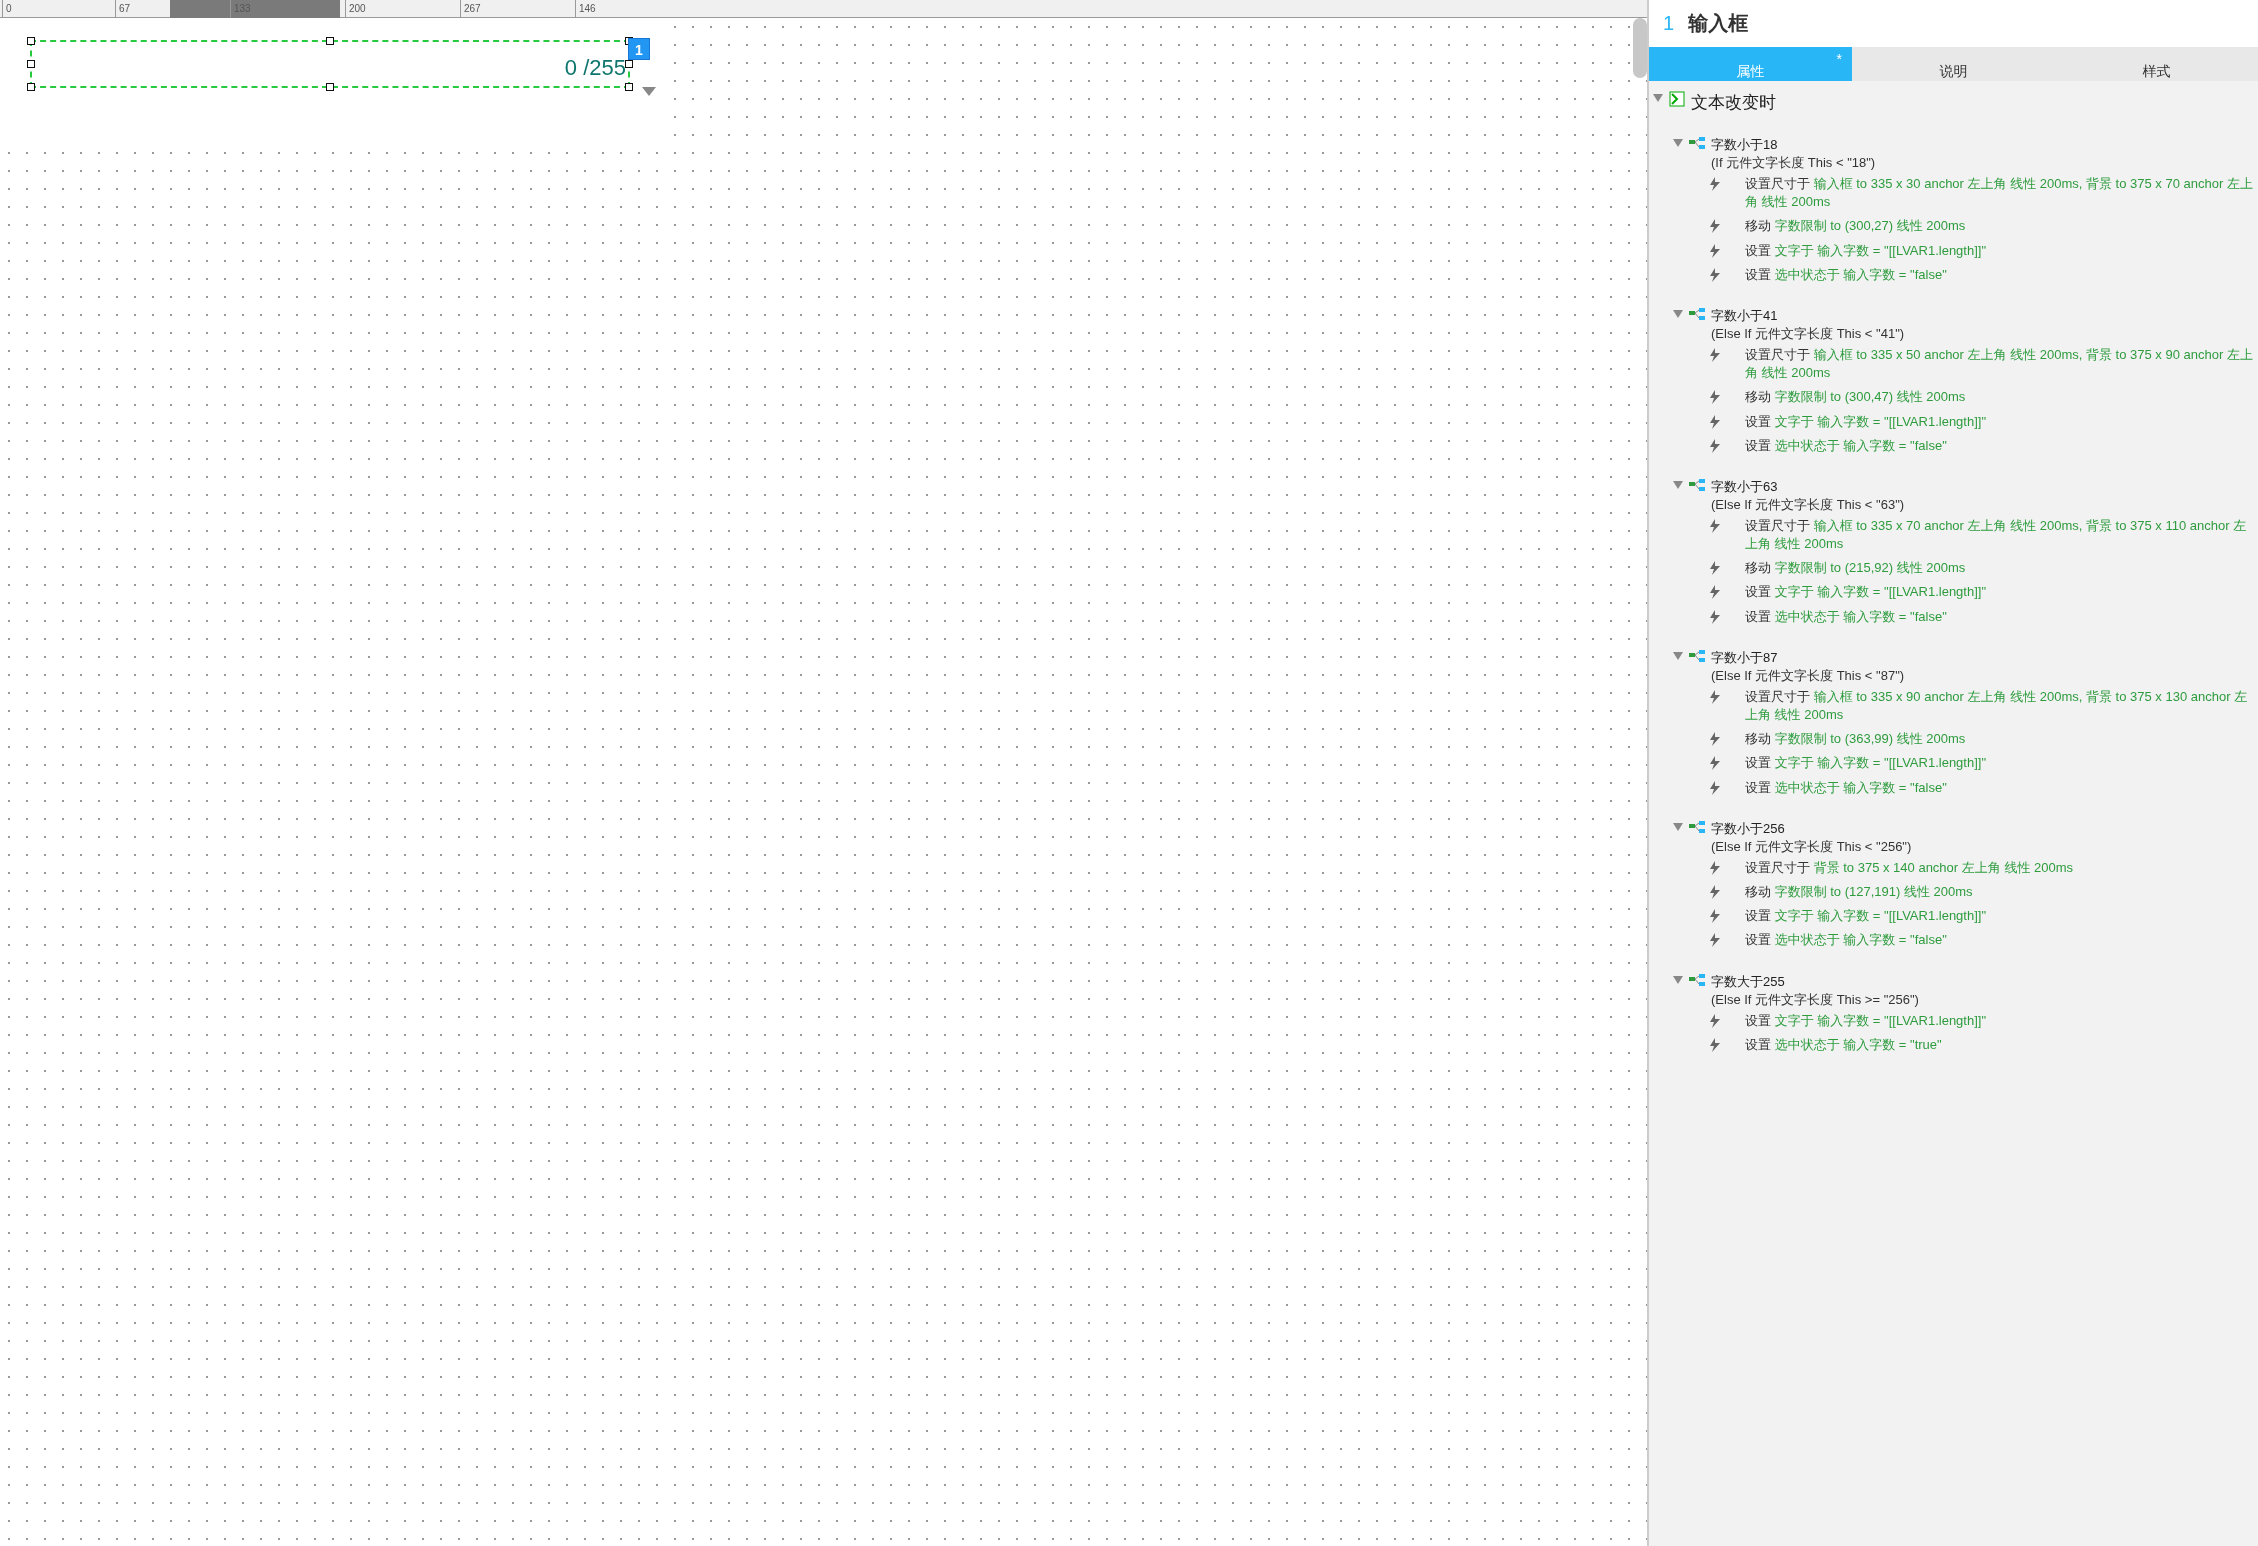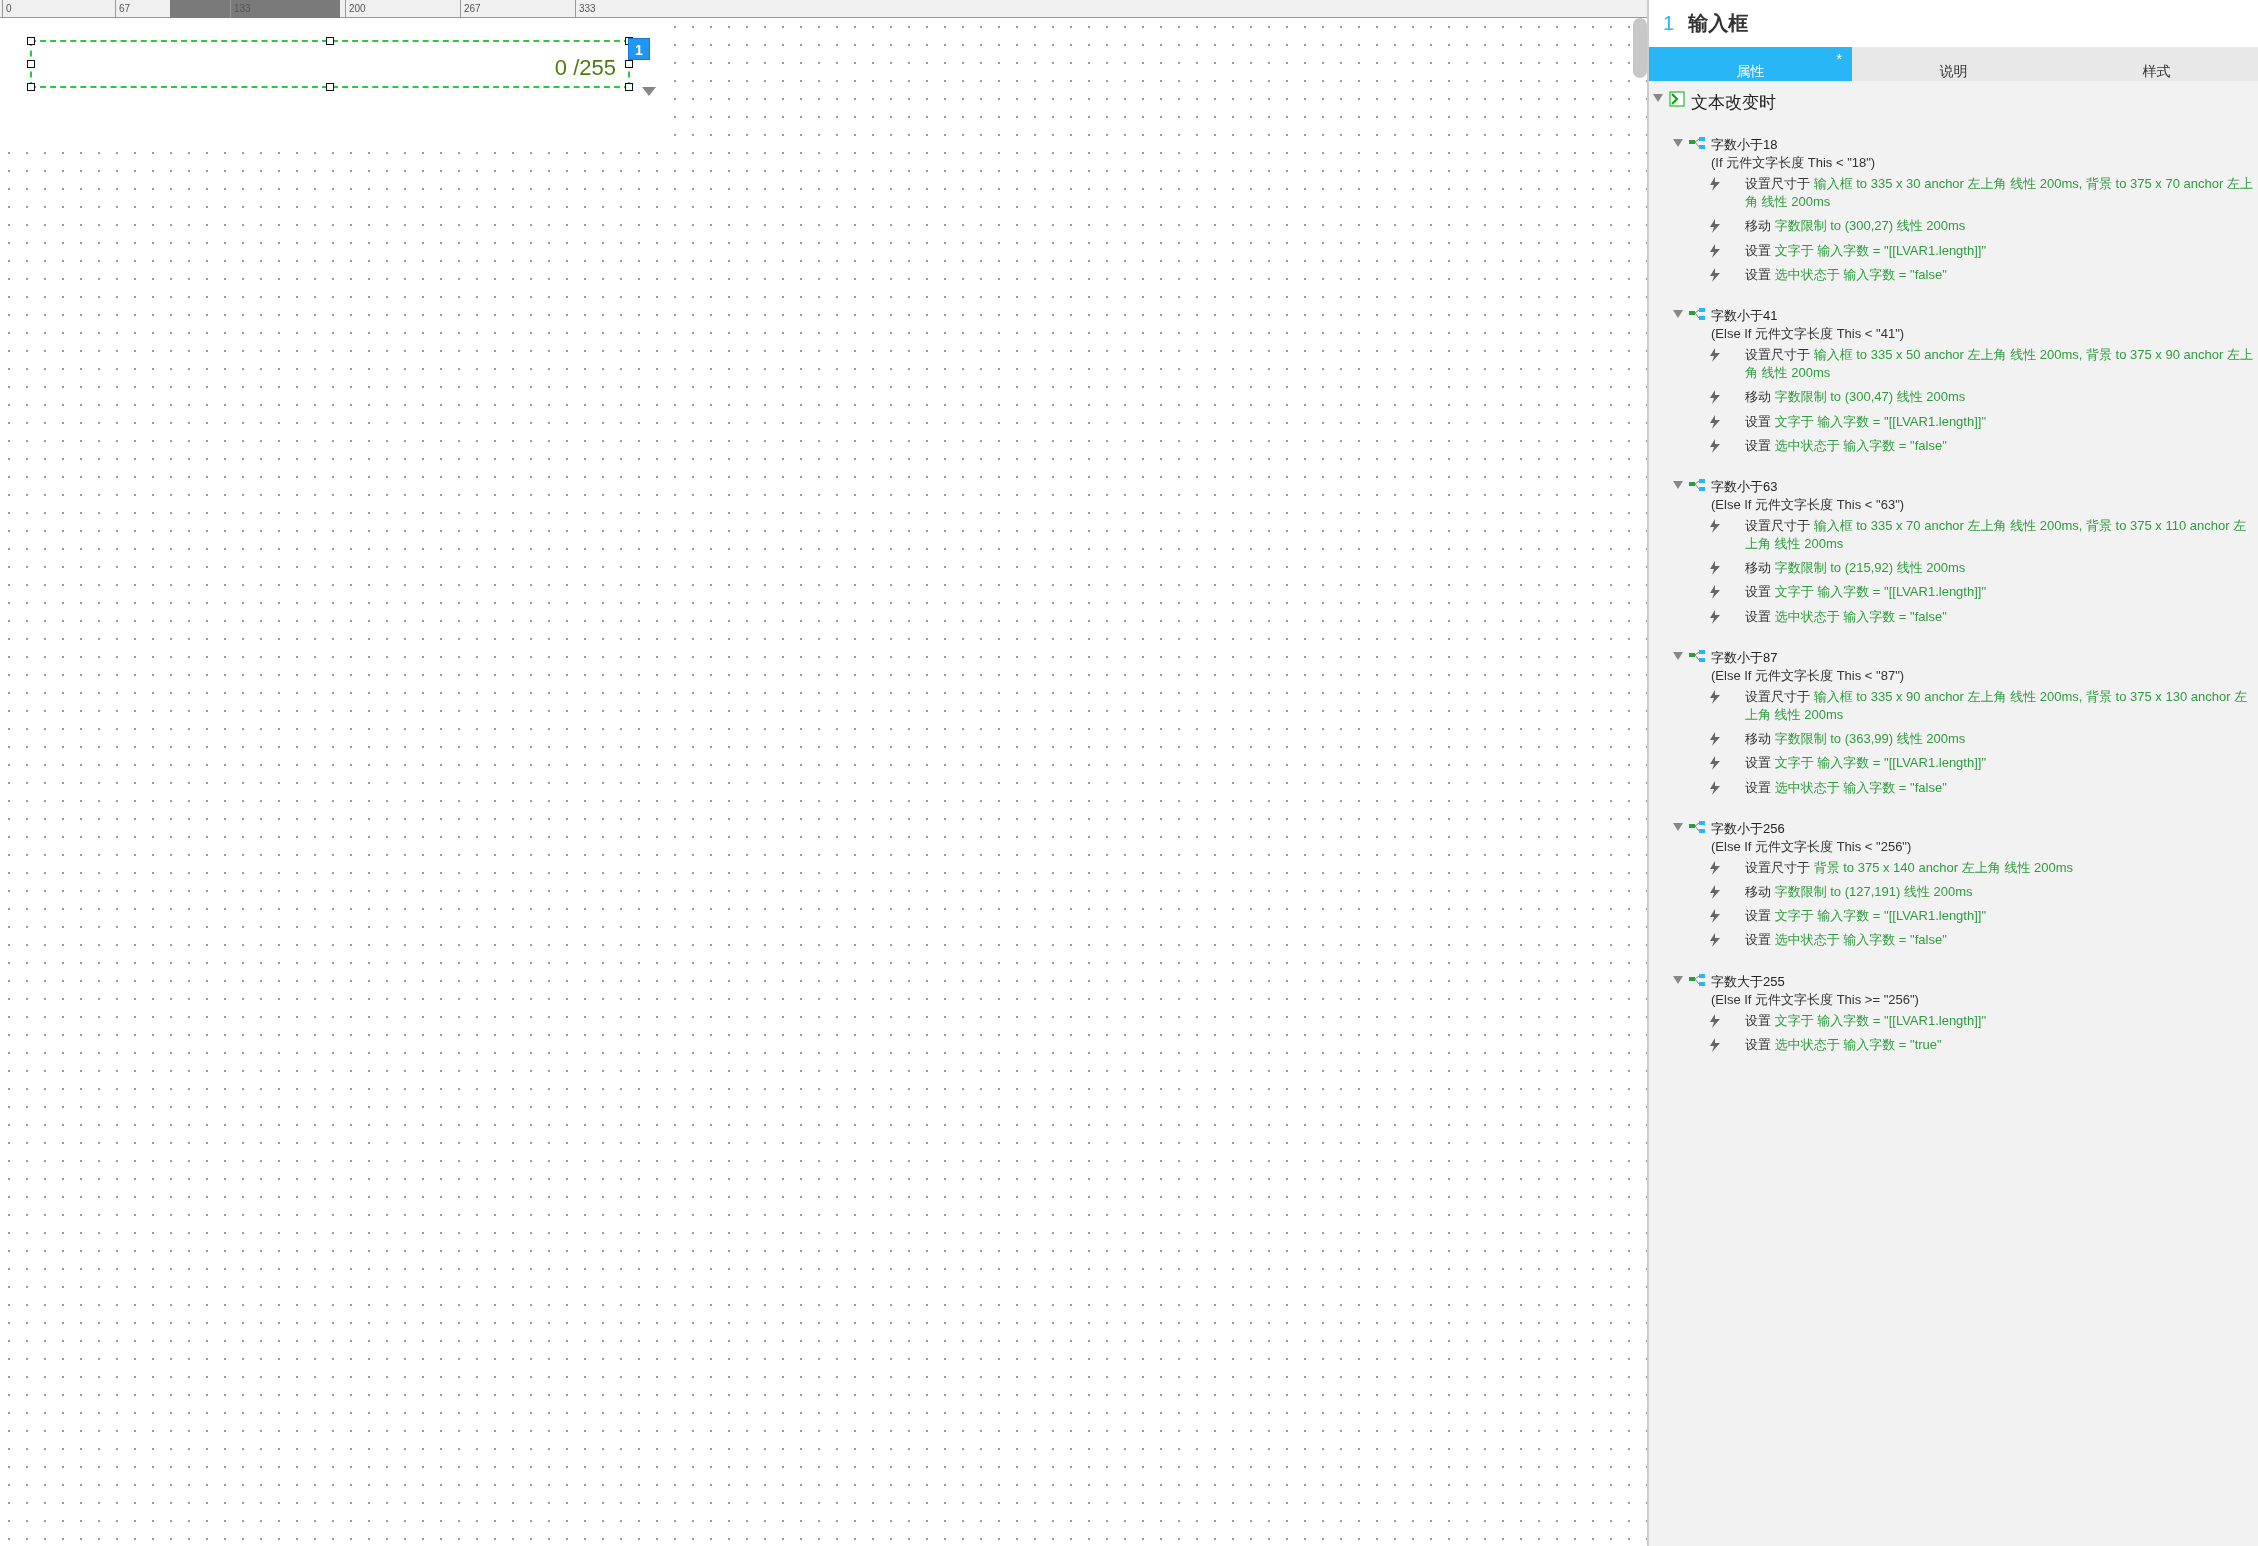--- a/index.html
+++ b/index.html
@@ -14,21 +14,21 @@
   background-size: 18px 18px;
   background-position: 0 0;
 }
 .dotgrid::before { content:""; position:absolute; top:0; left:0; width:660px; height:120px; background:#fff; }
 .selection-box { position: absolute; top: 40px; left: 30px; width: 600px; height: 48px; border: 2px dashed #27c93f; }
 .handle { position: absolute; width: 8px; height: 8px; background: #fff; border: 1px solid #111; }
 .handle.tl{top:-5px;left:-5px}.handle.tm{top:-5px;left:50%;margin-left:-4px}.handle.tr{top:-5px;right:-5px}
 .handle.ml{top:50%;left:-5px;margin-top:-4px}.handle.mr{top:50%;right:-5px;margin-top:-4px}
 .handle.bl{bottom:-5px;left:-5px}.handle.bm{bottom:-5px;left:50%;margin-left:-4px}.handle.br{bottom:-5px;right:-5px}
 .badge { position: absolute; top: -4px; right: -22px; width: 22px; height: 22px; background: #2196f3; color: #fff; font-weight: bold; text-align: center; line-height: 22px; border: 1px solid #1976d2; font-size: 14px;}
-.counter-text { position: absolute; bottom: 5px; right: 12px; font-size: 22px; color: #4d7c0f; font-weight: 400; }
+.counter-text { position: absolute; bottom: 5px; right: 2px; font-size: 22px; color: #0f766e; font-weight: 400; }
 .dd-arrow { position: absolute; bottom: -10px; right: -28px; width: 0; height: 0; border-left: 7px solid transparent; border-right: 7px solid transparent; border-top: 9px solid #888; }
 .scrollbar-v { position: absolute; top: 18px; right: 0; width: 14px; height: 60px; background: #c7c7c7; border-radius: 7px; }
 
 .inspector { width: 610px; min-width: 610px; display: flex; flex-direction: column; border-left: 1px solid #ccc; background: #fff; }
 .inspector-header { display: flex; align-items: center; gap: 14px; padding: 10px 14px; }
 .inspector-header .num { color: #29b6f6; font-size: 20px; font-weight: 500; }
 .inspector-header .title { font-size: 20px; font-weight: 700; }
 .tabs { display: flex; height: 34px; }
 .tab { flex: 1; display: flex; align-items: flex-end; justify-content: center; background: #e8e8e8; font-size: 14px; cursor: pointer; position: relative; }
 .tab.active { background: #29b6f6; color: #fff; }
@@ -59,21 +59,21 @@
 <div class="app">
 
   <div class="canvas-pane">
     <div class="ruler-h">
       <div class="darkzone" style="left:170px; width:170px;"></div>
       <div class="tick" style="left:2px;">0</div>
       <div class="tick" style="left:115px;">67</div>
       <div class="tick" style="left:230px;">133</div>
       <div class="tick" style="left:345px;">200</div>
       <div class="tick" style="left:460px;">267</div>
-      <div class="tick" style="left:575px;">333</div>
+      <div class="tick" style="left:575px;">146</div>
     </div>
     <div class="dotgrid"></div>
 
     <div class="selection-box">
       <div class="handle tl"></div>
       <div class="handle tm"></div>
       <div class="handle tr"></div>
       <div class="handle ml"></div>
       <div class="handle mr"></div>
       <div class="handle bl"></div>

